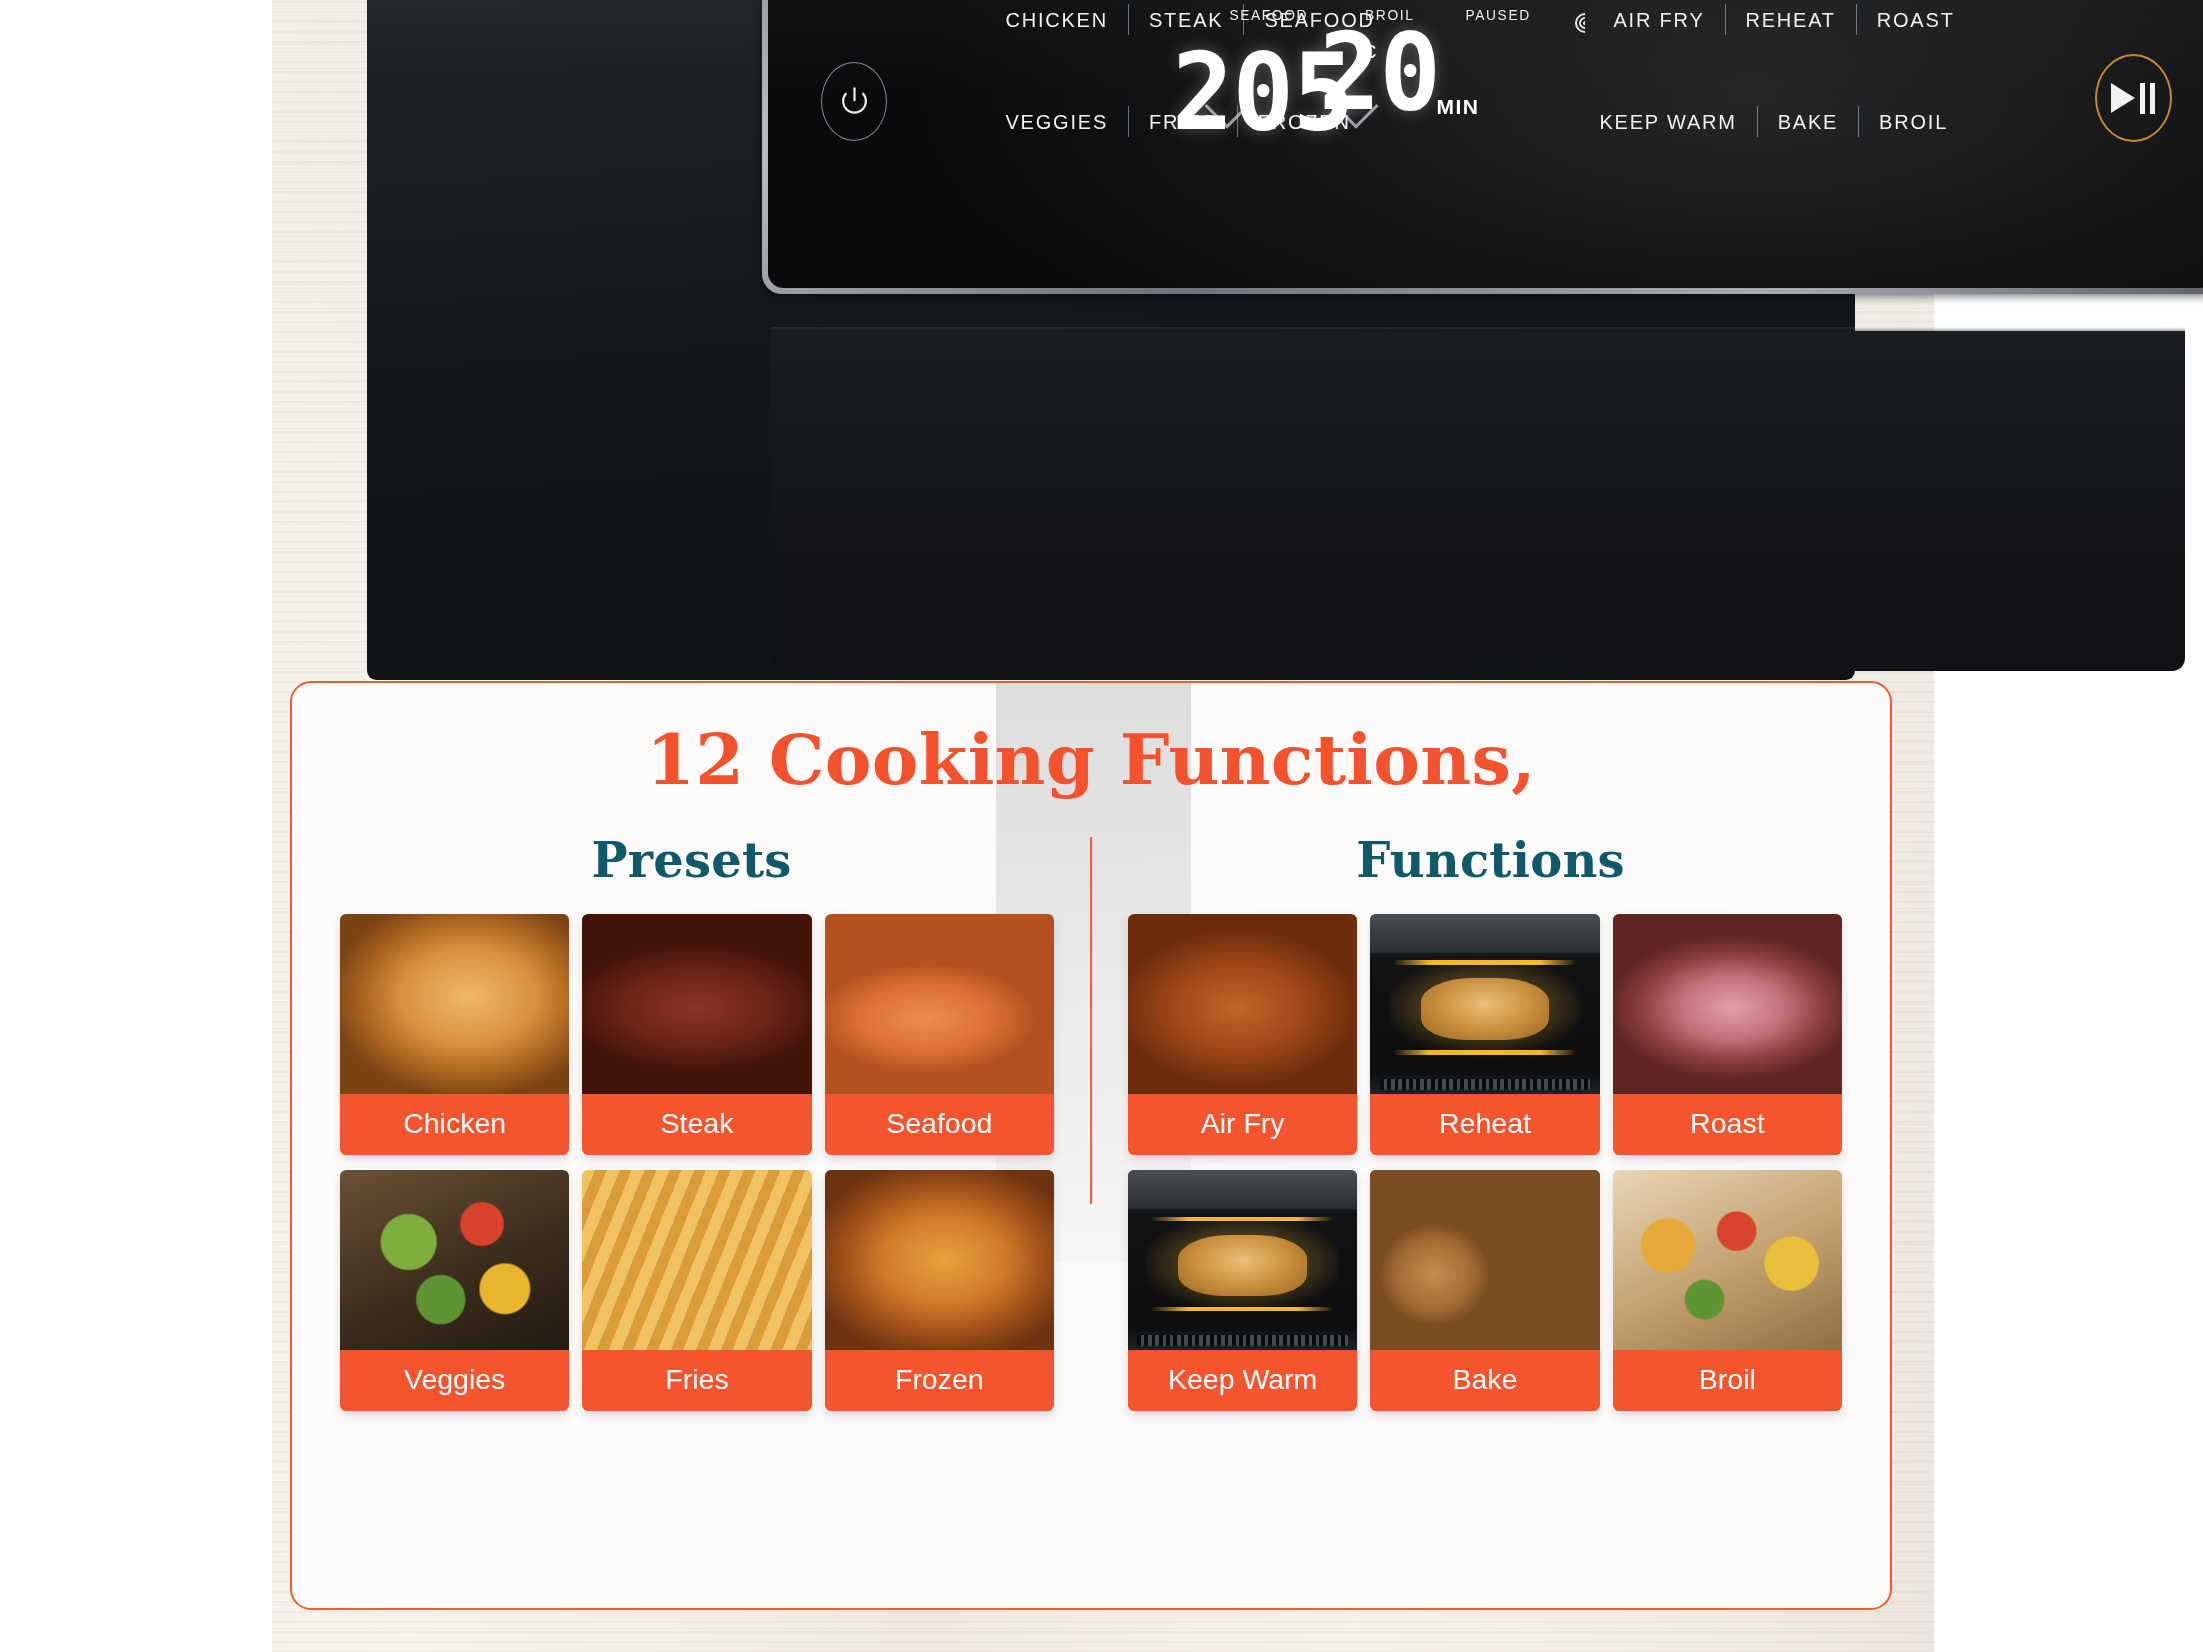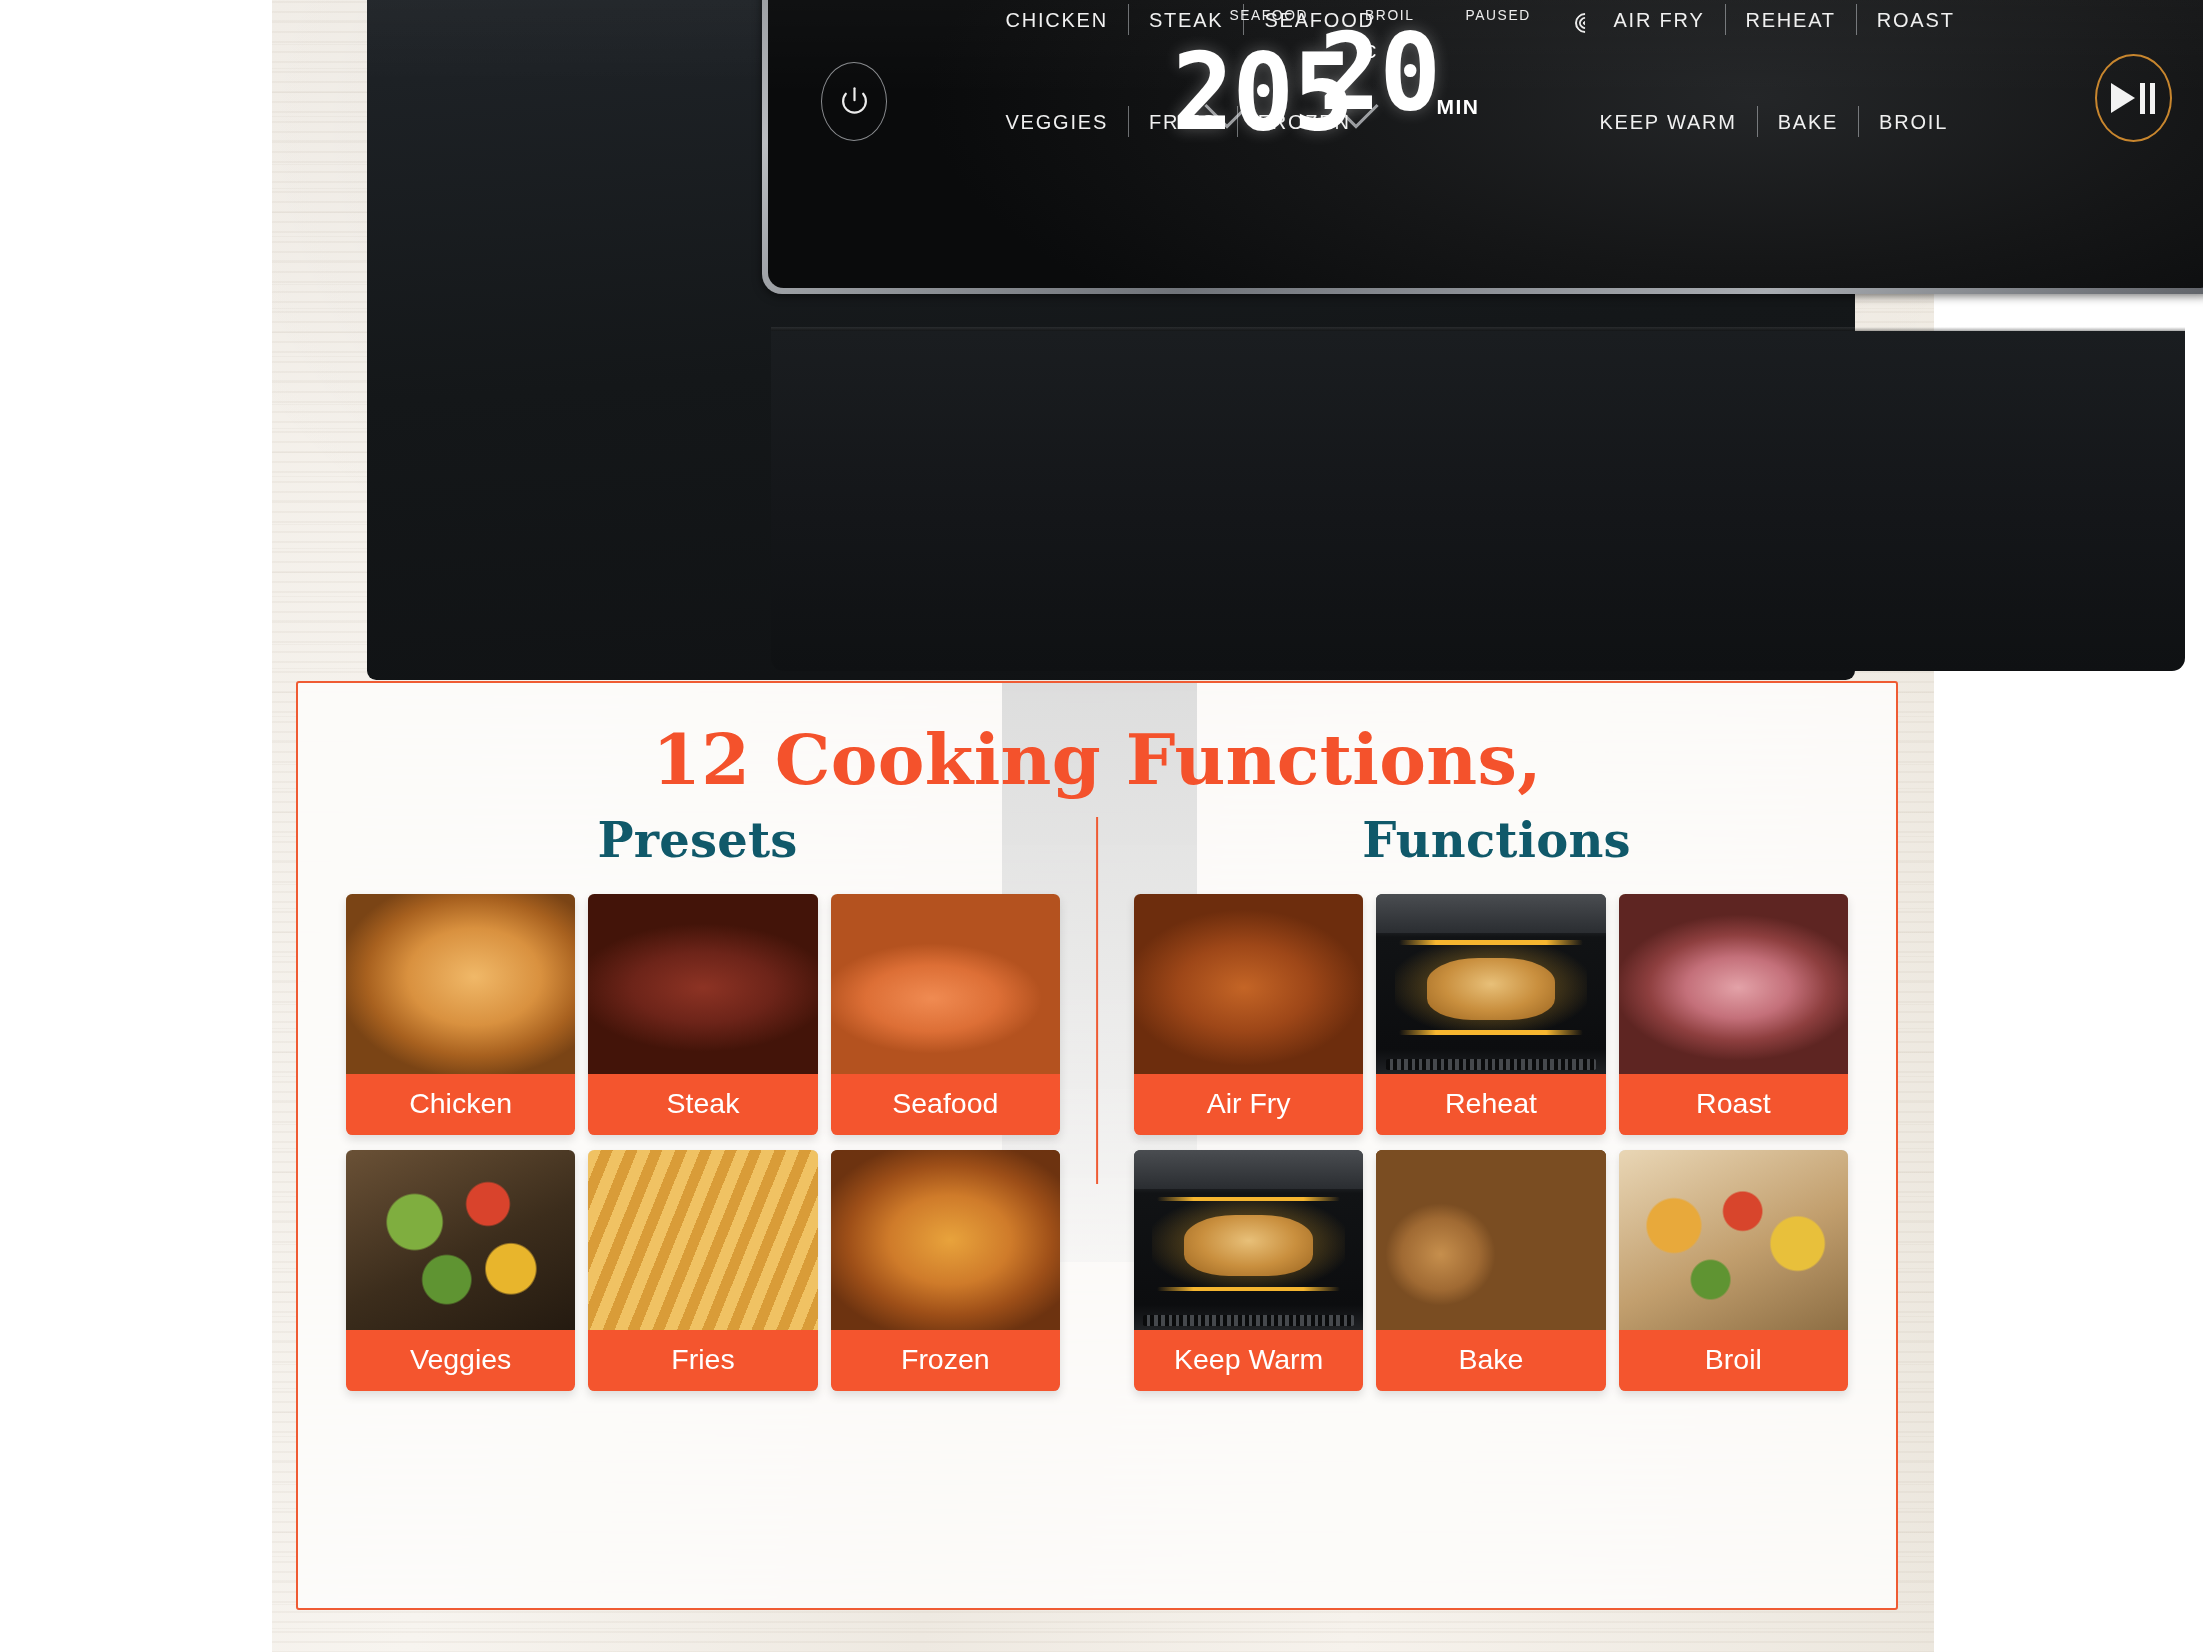--- a/index.html
+++ b/index.html
@@ -145,41 +145,41 @@
     font-size:88px; font-weight:700; line-height:.92; color:#ffffff;
     letter-spacing:-0.9px;
     transform:scaleX(1.16) scaleY(1.22); transform-origin:left bottom;
     text-shadow:0 0 13px rgba(255,255,255,.28);
   }
   .unit-c { font-size:19px; color:#fff; margin-left:26px; margin-bottom:79px; letter-spacing:0.5px; }
   .unit-min { font-size:21px; color:#fff; font-weight:700; margin-left:13px; margin-bottom:3.7px; letter-spacing:1.4px; }
 
   
   .card {
-    position:absolute; left:296px; top:681px; width:1602px; height:929px;
-    border:2.8px solid #ef5b33; border-radius:3px;
+    position:absolute; left:290px; top:681px; width:1602px; height:929px;
+    border:2.8px solid #ef5b33; border-radius:21px;
     background:rgba(253,252,251,.90);
     backdrop-filter:blur(1.8px);
     overflow:hidden;
   }
   .card-handle {
     position:absolute; left:704px; top:0; width:195px; height:579px;
     background:linear-gradient(180deg, rgba(150,153,158,.30), rgba(175,178,182,.22) 55%, rgba(205,208,212,.10));
     border-radius:0 0 31px 31px;
   }
   .card-inner { position:relative; z-index:2; }
 
   .headline {
     text-align:center; color:#f4522c;
     font-family:"DejaVu Serif", serif; font-weight:700;
     font-size:70px; line-height:1.08; letter-spacing:0.3px;
     padding-top:39px;
   }
 
-  .cols { display:flex; margin-top:14px; position:relative; }
+  .cols { display:flex; margin-top:34px; position:relative; }
   .col { width:50%; }
   .col-title {
     text-align:center; color:#10596a;
     font-family:"DejaVu Serif", serif; font-weight:700;
     font-size:48px; letter-spacing:0.2px;
   }
   .vline {
     position:absolute; left:50%; top:5.5px; width:1.8px; height:367px;
     background:#ef5b33; transform:translateX(-50%);
   }

